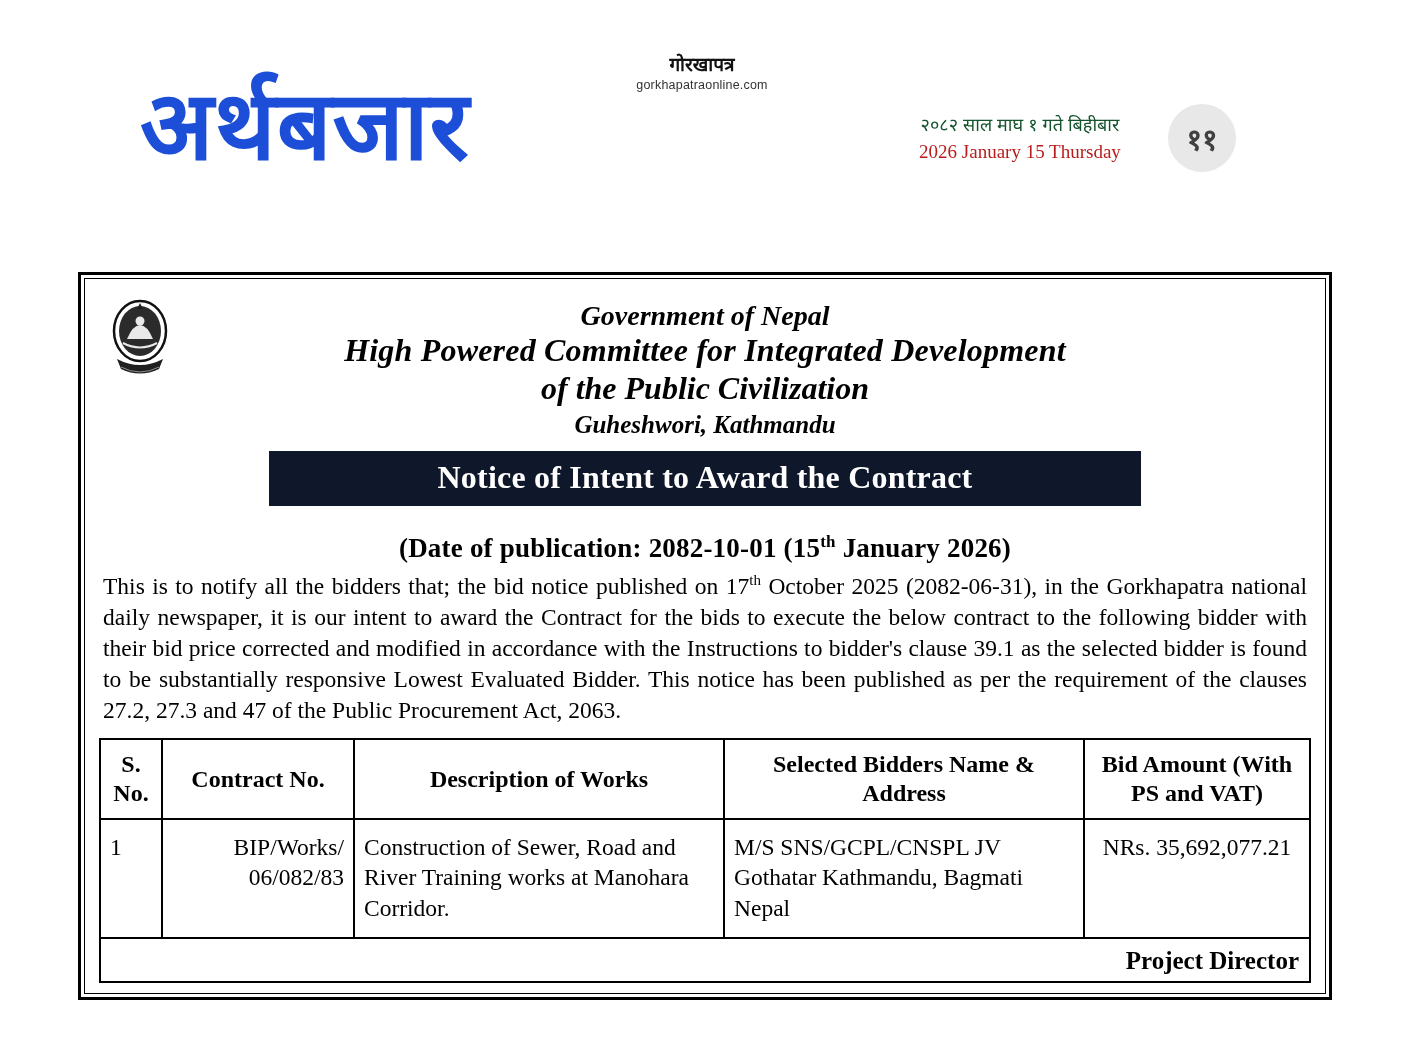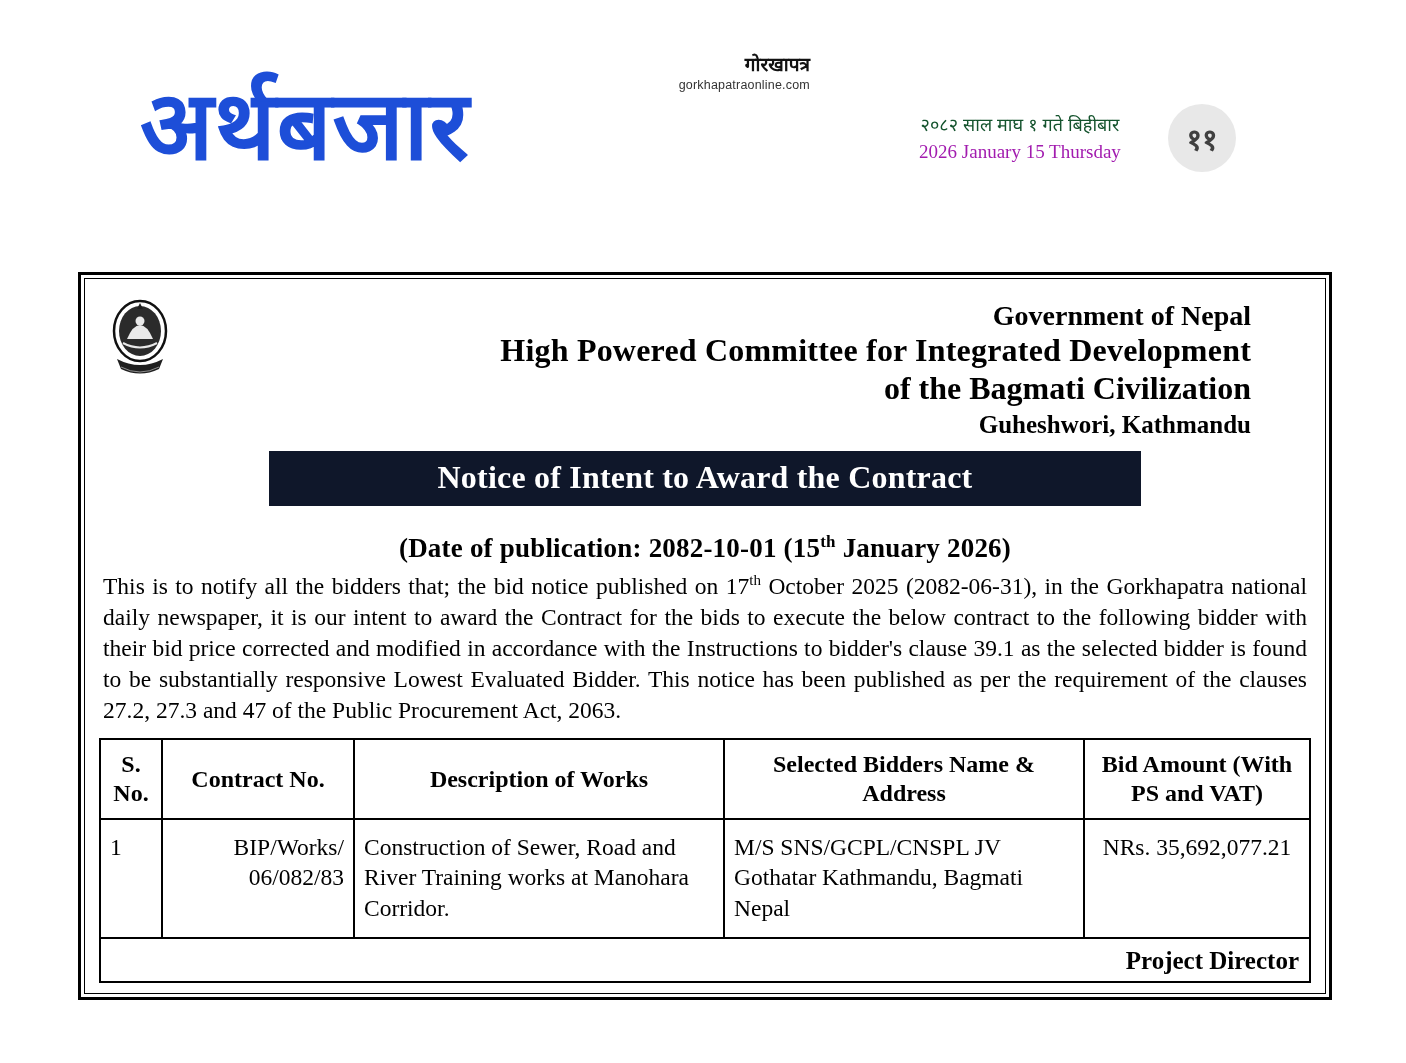--- a/index.html
+++ b/index.html
@@ -28,23 +28,23 @@
     font-family: "Liberation Sans", sans-serif;
     font-size: 96px;
     font-weight: bold;
     color: #1d4ed8;
     letter-spacing: 1px;
     line-height: 1;
     white-space: nowrap;
   }
   .masthead-brand {
     position: absolute;
-    left: 630px;
+    left: 612px;
     top: 55px;
-    text-align: right;
+    text-align: center;
     width: 180px;
   }
   .masthead-brand .brand-np {
     font-family: "Liberation Sans", sans-serif;
     font-size: 19px;
     font-weight: bold;
     color: #111;
     line-height: 1.1;
   }
   .masthead-brand .brand-url {
@@ -63,21 +63,21 @@
     line-height: 1.45;
   }
   .masthead-date .date-np {
     font-family: "Liberation Sans", sans-serif;
     font-size: 18px;
     color: #14532d;
   }
   .masthead-date .date-en {
     font-family: "Liberation Serif", serif;
     font-size: 19px;
-    color: #a21caf;
+    color: #b91c1c;
   }
   .page-number-circle {
     position: absolute;
     left: 1168px;
     top: 104px;
     width: 68px;
     height: 68px;
     border-radius: 50%;
     background: #e8e8e8;
     display: flex;
@@ -108,24 +108,25 @@
 
   .emblem {
     position: absolute;
     left: 22px;
     top: 18px;
     width: 66px;
     height: 86px;
   }
 
   .org-head {
-    text-align: right;
+    text-align: center;
     font-weight: bold;
     line-height: 1.18;
     padding: 8px 60px 2px 60px;
+    font-style: italic;
   }
   .org-line1 { font-size: 28px; }
   .org-line2 { font-size: 28px; }
   .org-line3 { font-size: 32px; letter-spacing: 0.2px; }
   .org-line4 { font-size: 32px; }
   .org-line5 { font-size: 25px; margin-top: 2px; }
 
   .banner {
     background: #0f172a;
     color: #ffffff;
@@ -232,21 +233,21 @@
       <circle cx="33" cy="24" r="4.5" fill="#e9e9e9"></circle>
       <path d="M16 46 q17 9 34 0" stroke="#e9e9e9" stroke-width="2" fill="none"></path>
       <path d="M10 62 q23 12 46 0 l-4 10 q-19 9 -38 0 z" fill="#1f1f1f"></path>
       <path d="M14 70 q19 10 38 0" stroke="#fff" stroke-width="1" fill="none" opacity="0.5"></path>
       <path d="M33 6 l3 6 l-6 0 z" fill="#1f1f1f"></path>
     </svg>
 
     <div class="org-head">
       <div class="org-line1">Government of Nepal</div>
       <div class="org-line3">High Powered Committee for Integrated Development</div>
-      <div class="org-line4">of the Bagmati Civilization</div>
+      <div class="org-line4">of the Public Civilization</div>
       <div class="org-line5">Guheshwori, Kathmandu</div>
     </div>
 
     <div class="banner">Notice of Intent to Award the Contract</div>
 
     <div class="pubdate">
       <span>(Date of publication: 2082-10-01 (15</span><sup>th</sup><span> January 2026)</span>
     </div>
 
     <div class="body-text">

